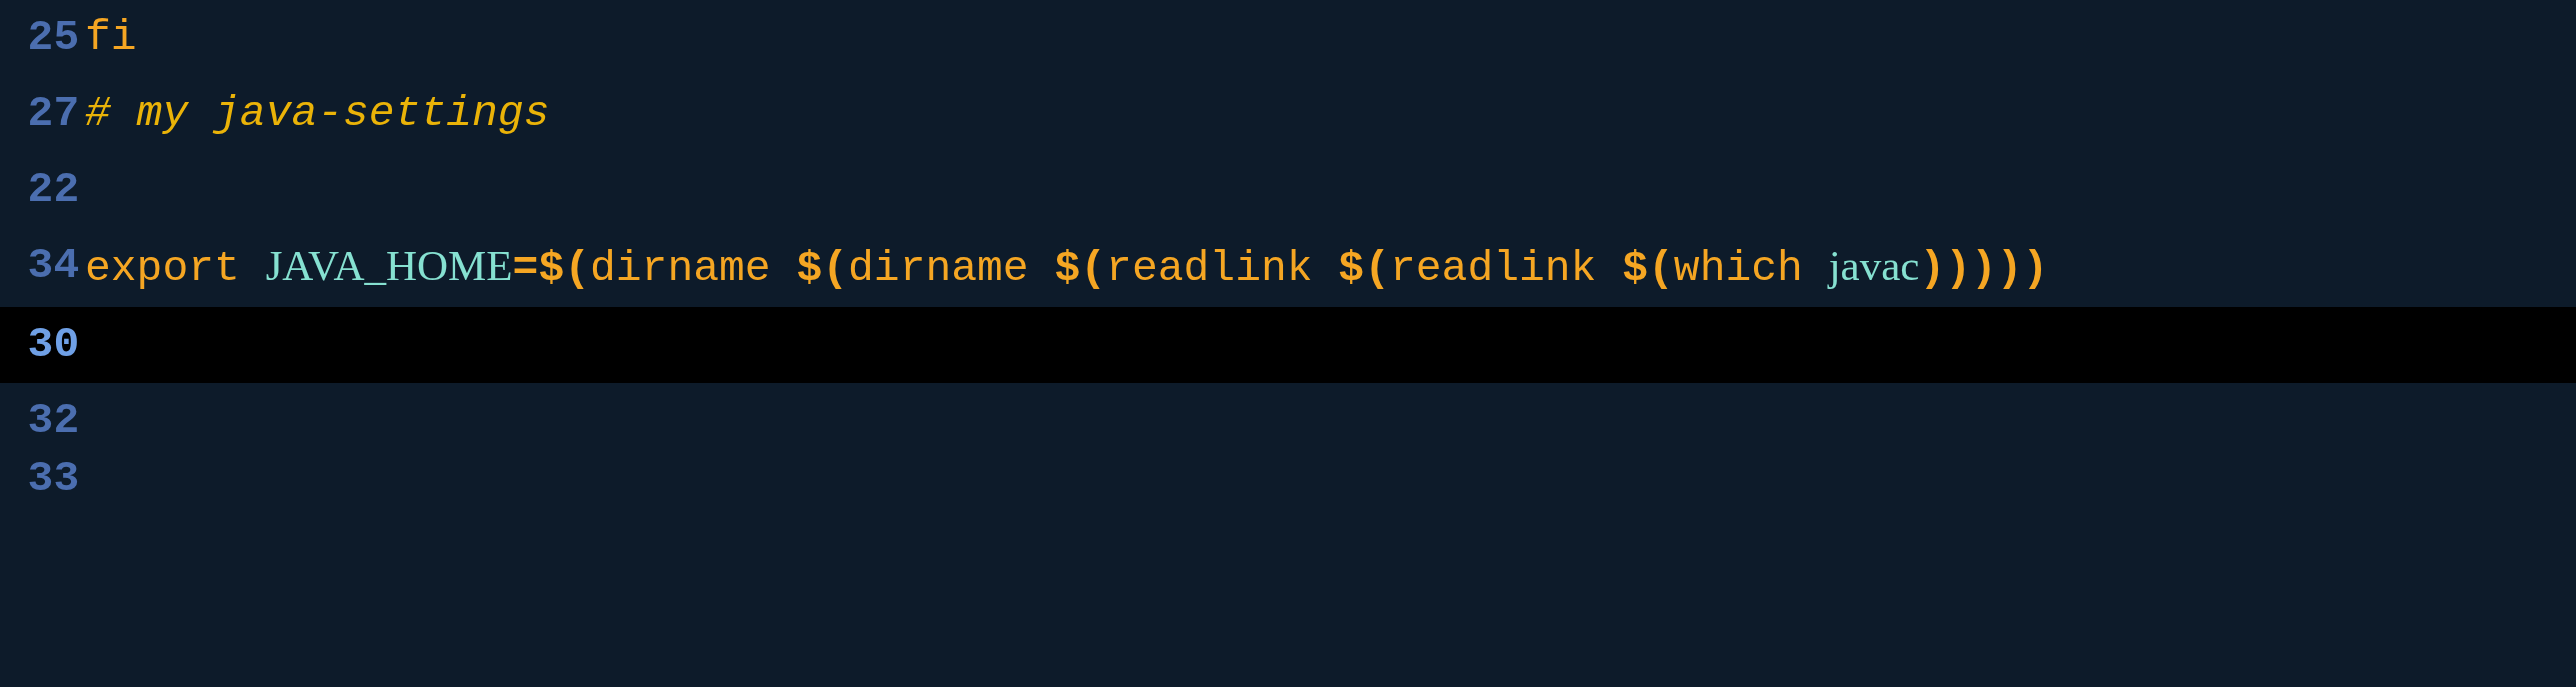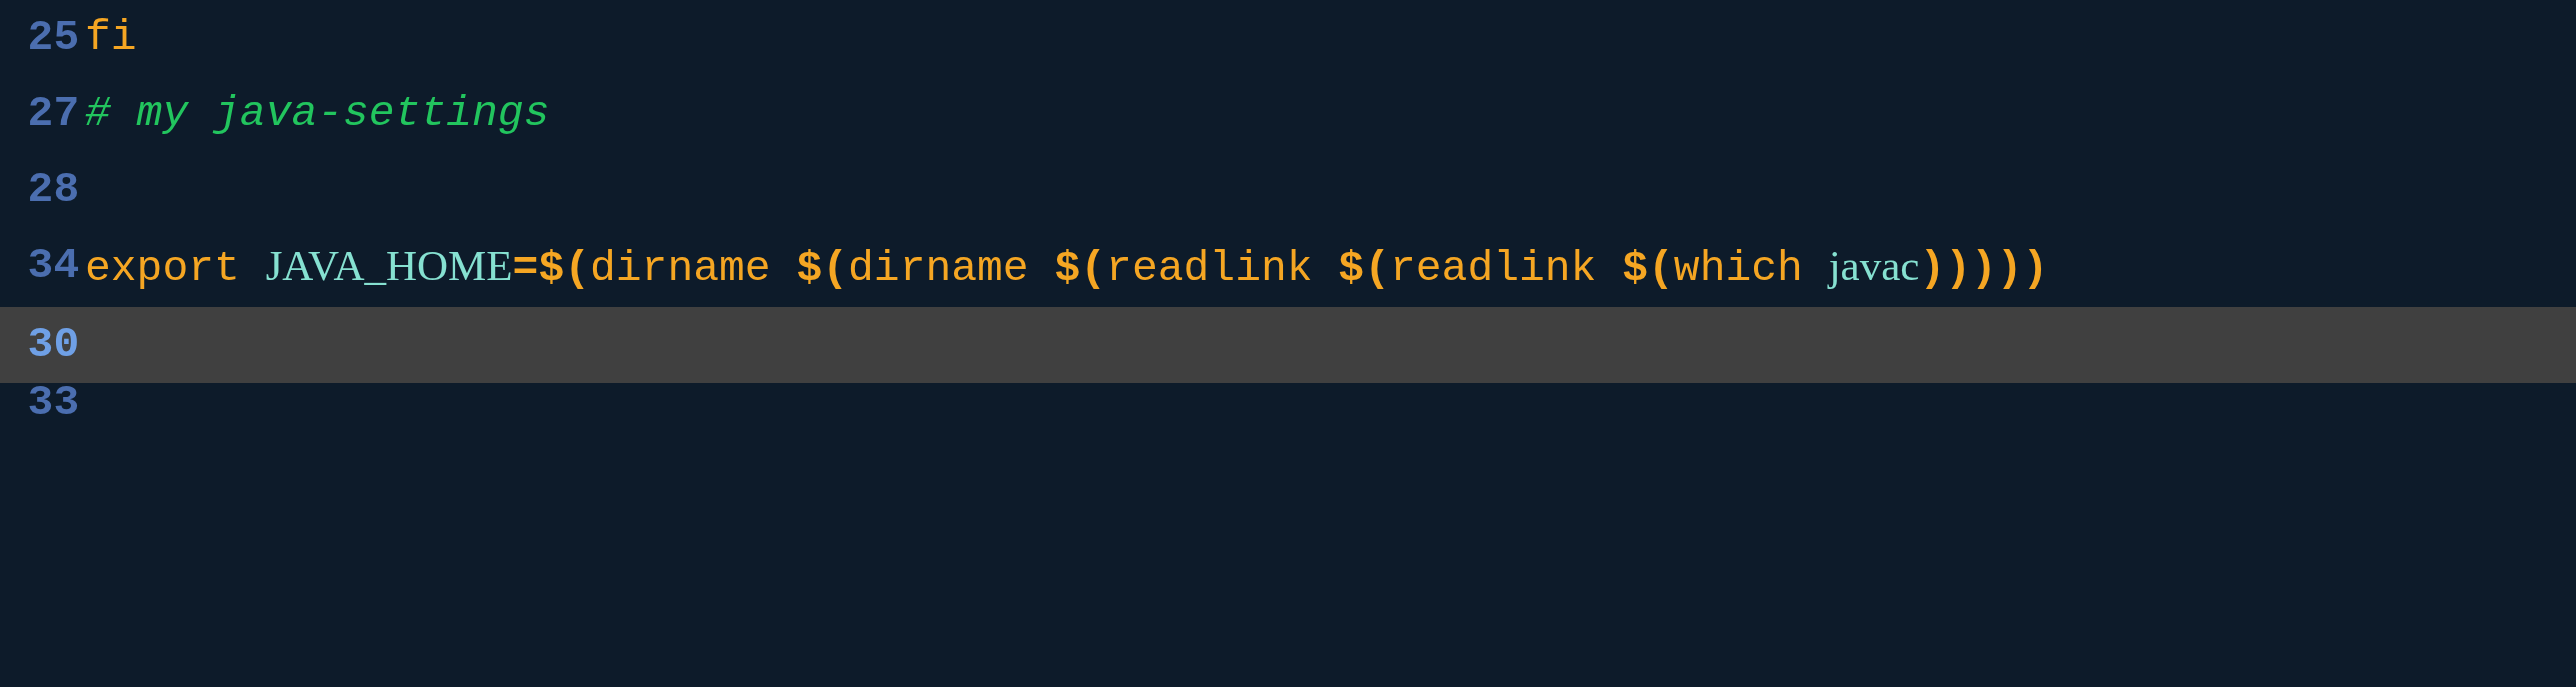--- a/index.html
+++ b/index.html
@@ -16,21 +16,21 @@
     flex-direction: column;
     width: 100%;
     height: 100%;
   }
   .line {
     display: flex;
     align-items: flex-start;
     white-space: pre;
   }
   .line.current {
-    background: #404040;
+    background: #000000;
   }
   .gutter {
     width: 85px;
     flex: 0 0 85px;
     text-align: right;
     padding-right: 5.8px;
     color: #4b6eaf;
     user-select: none;
     font-weight: 700;
   }
@@ -43,56 +43,60 @@
     word-break: break-all;
     padding-right: 19.4px;
   }
   .row33 .gutter { line-height: 39px; }
   .row33 { height: 39px; overflow: hidden; }
 
   .tok-keyword   { color: #f5a623; font-weight: 400; }   
   .tok-var       { color: #86e1d1; font-family: Liberation Serif, serif; }                      
   .tok-op        { color: #f5a623; font-weight: 700; }
   .tok-plain     { color: #d6deeb; }
-  .tok-comment   { color: #22c55e; font-style: italic; }
+  .tok-comment   { color: #eab308; font-style: italic; }
   .tok-envvar    { color: #f5a623; font-weight: 700; }
   .tok-path      { color: #d6deeb; }
 </style>
 </head>
 <body>
 
 <div class="editor">
 
   <div class="line">
     <div class="gutter">25</div>
     <div class="code"><span class="tok-keyword">fi</span></div>
   </div>
 
 
   <div class="line">
     <div class="gutter">27</div>
     <div class="code"><span class="tok-comment"># my java-settings</span></div>
   </div>
 
   <div class="line">
-    <div class="gutter">28</div>
+    <div class="gutter">22</div>
     <div class="code"></div>
   </div>
 
   <div class="line">
     <div class="gutter">34</div>
     <div class="code"><span class="tok-keyword">export</span><span class="tok-plain"> </span><span class="tok-var">JAVA_HOME</span><span class="tok-op">=</span><span class="tok-op">$(</span><span class="tok-keyword">dirname</span><span class="tok-plain"> </span><span class="tok-op">$(</span><span class="tok-keyword">dirname</span><span class="tok-plain"> </span><span class="tok-op">$(</span><span class="tok-keyword">readlink</span><span class="tok-plain"> </span><span class="tok-op">$(</span><span class="tok-keyword">readlink</span><span class="tok-plain"> </span><span class="tok-op">$(</span><span class="tok-keyword">which</span><span class="tok-plain"> </span><span class="tok-var">javac</span><span class="tok-op">)))))</span></div>
   </div>
 
   <div class="line current">
     <div class="gutter">30</div>
     <div class="code"></div>
   </div>
 
 
+  <div class="line">
+    <div class="gutter">32</div>
+    <div class="code"></div>
+  </div>
 
   <div class="line row33">
     <div class="gutter">33</div>
     <div class="code"></div>
   </div>
 
 </div>
 
 
 </body></html>

